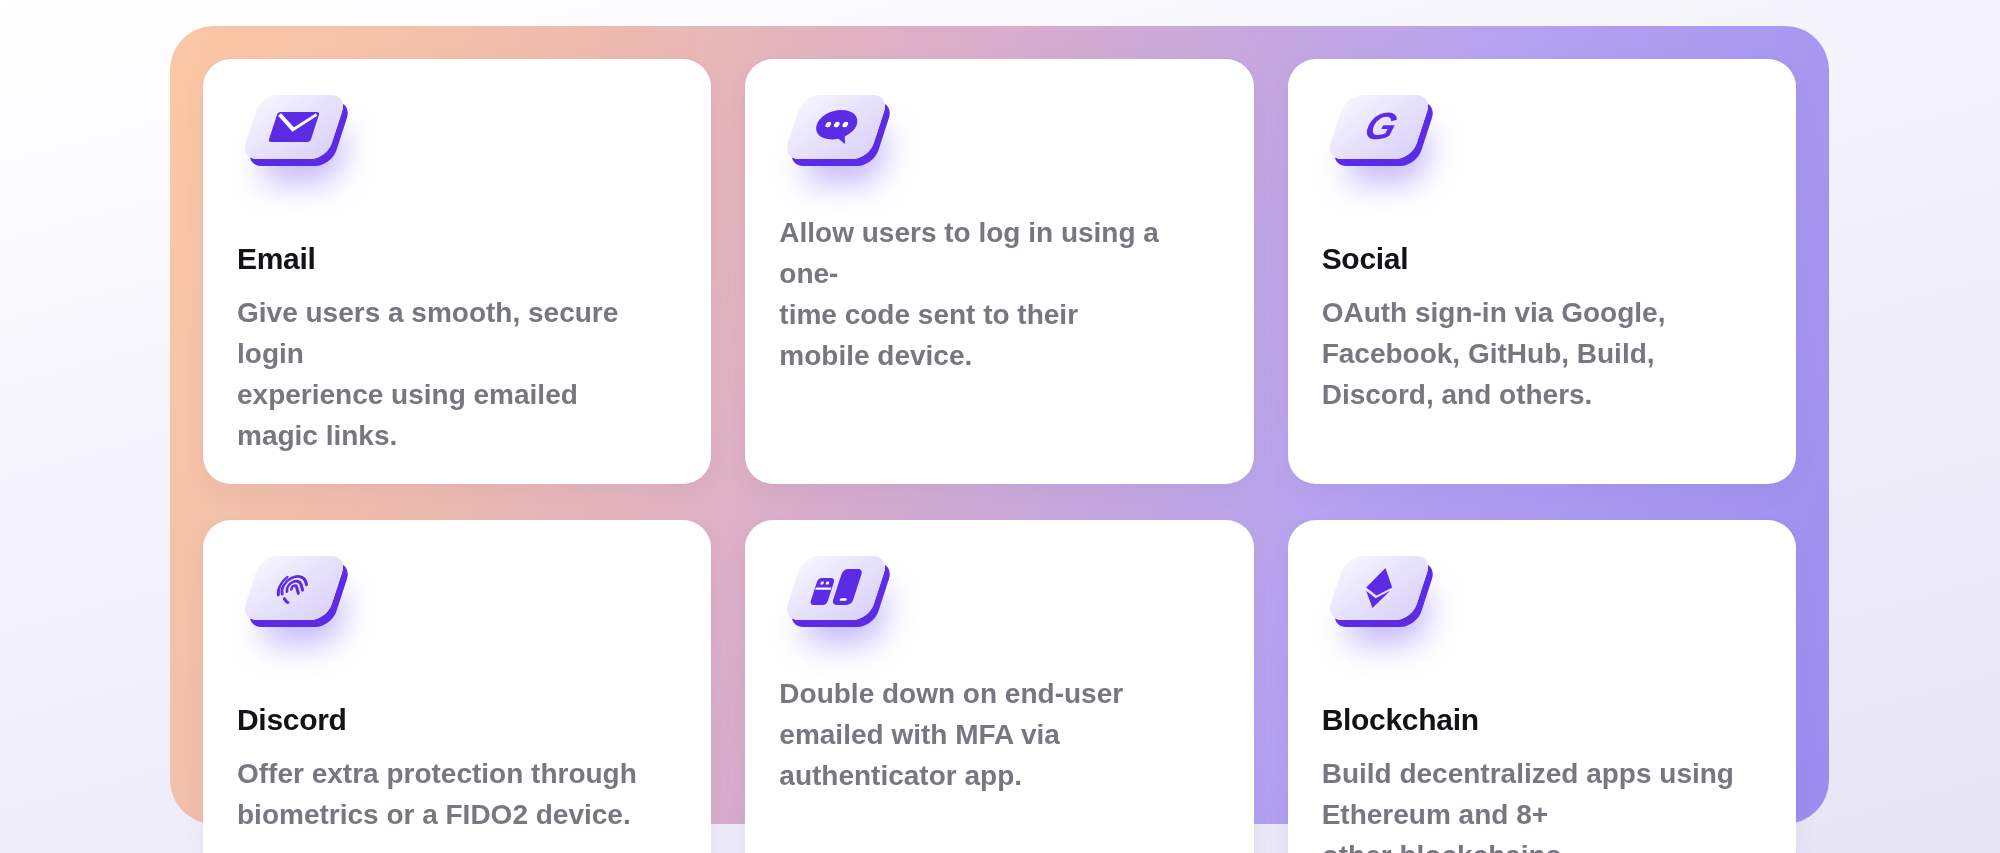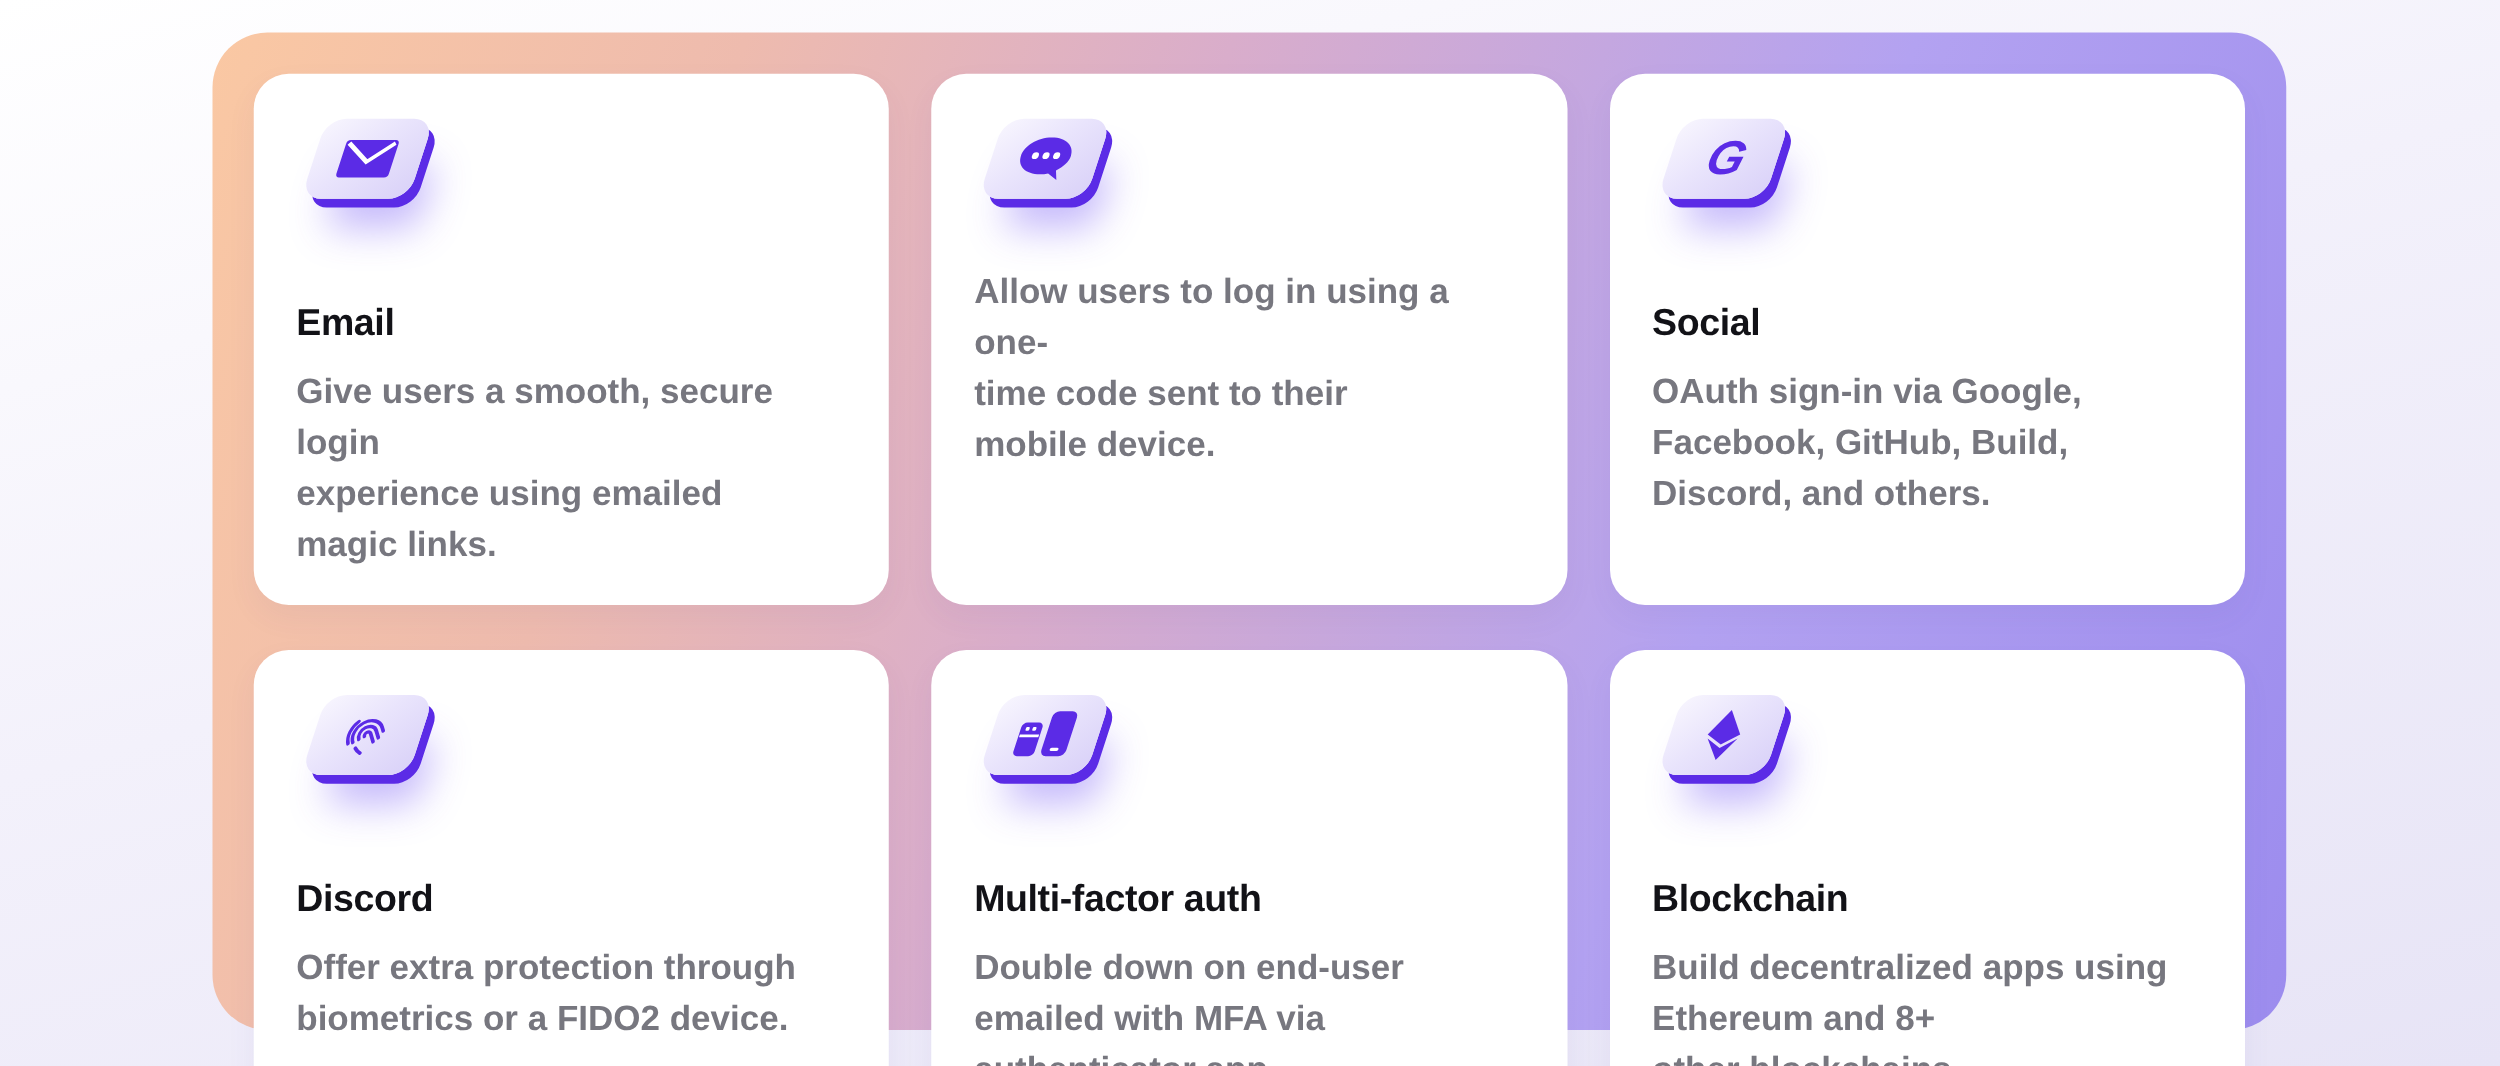--- a/index.html
+++ b/index.html
@@ -154,21 +154,20 @@
           <svg width="46" height="42" viewBox="0 0 46 42" aria-hidden="true">
             <rect class="glyph-fill" x="2" y="11" width="17" height="27" rx="4"></rect>
             <rect x="6" y="14.6" width="3" height="3" rx="0.9" fill="#ffffff"></rect>
             <rect x="11.4" y="14.6" width="3" height="3" rx="0.9" fill="#ffffff"></rect>
             <rect x="2.8" y="20.6" width="15.4" height="2.2" fill="#ffffff"></rect>
             <rect class="glyph-fill" x="24" y="2" width="20" height="36" rx="5"></rect>
             <rect x="30.5" y="31.2" width="7" height="2.5" rx="1.25" fill="#ffffff"></rect>
           </svg>
         </div>
       </div>
-      <h3 class="card-title">Multi-factor auth</h3>
       <p class="card-desc">Double down on end-user
 emailed with MFA via
 authenticator app.</p>
     </div>
 
     <div class="card">
       <div class="icon-row">
         <div class="tile">
           <svg width="40" height="44" viewBox="0 0 40 44" aria-hidden="true">
             <polygon class="glyph-fill" points="20,2 33,21.5 20,29.5 7,21.5"></polygon>

